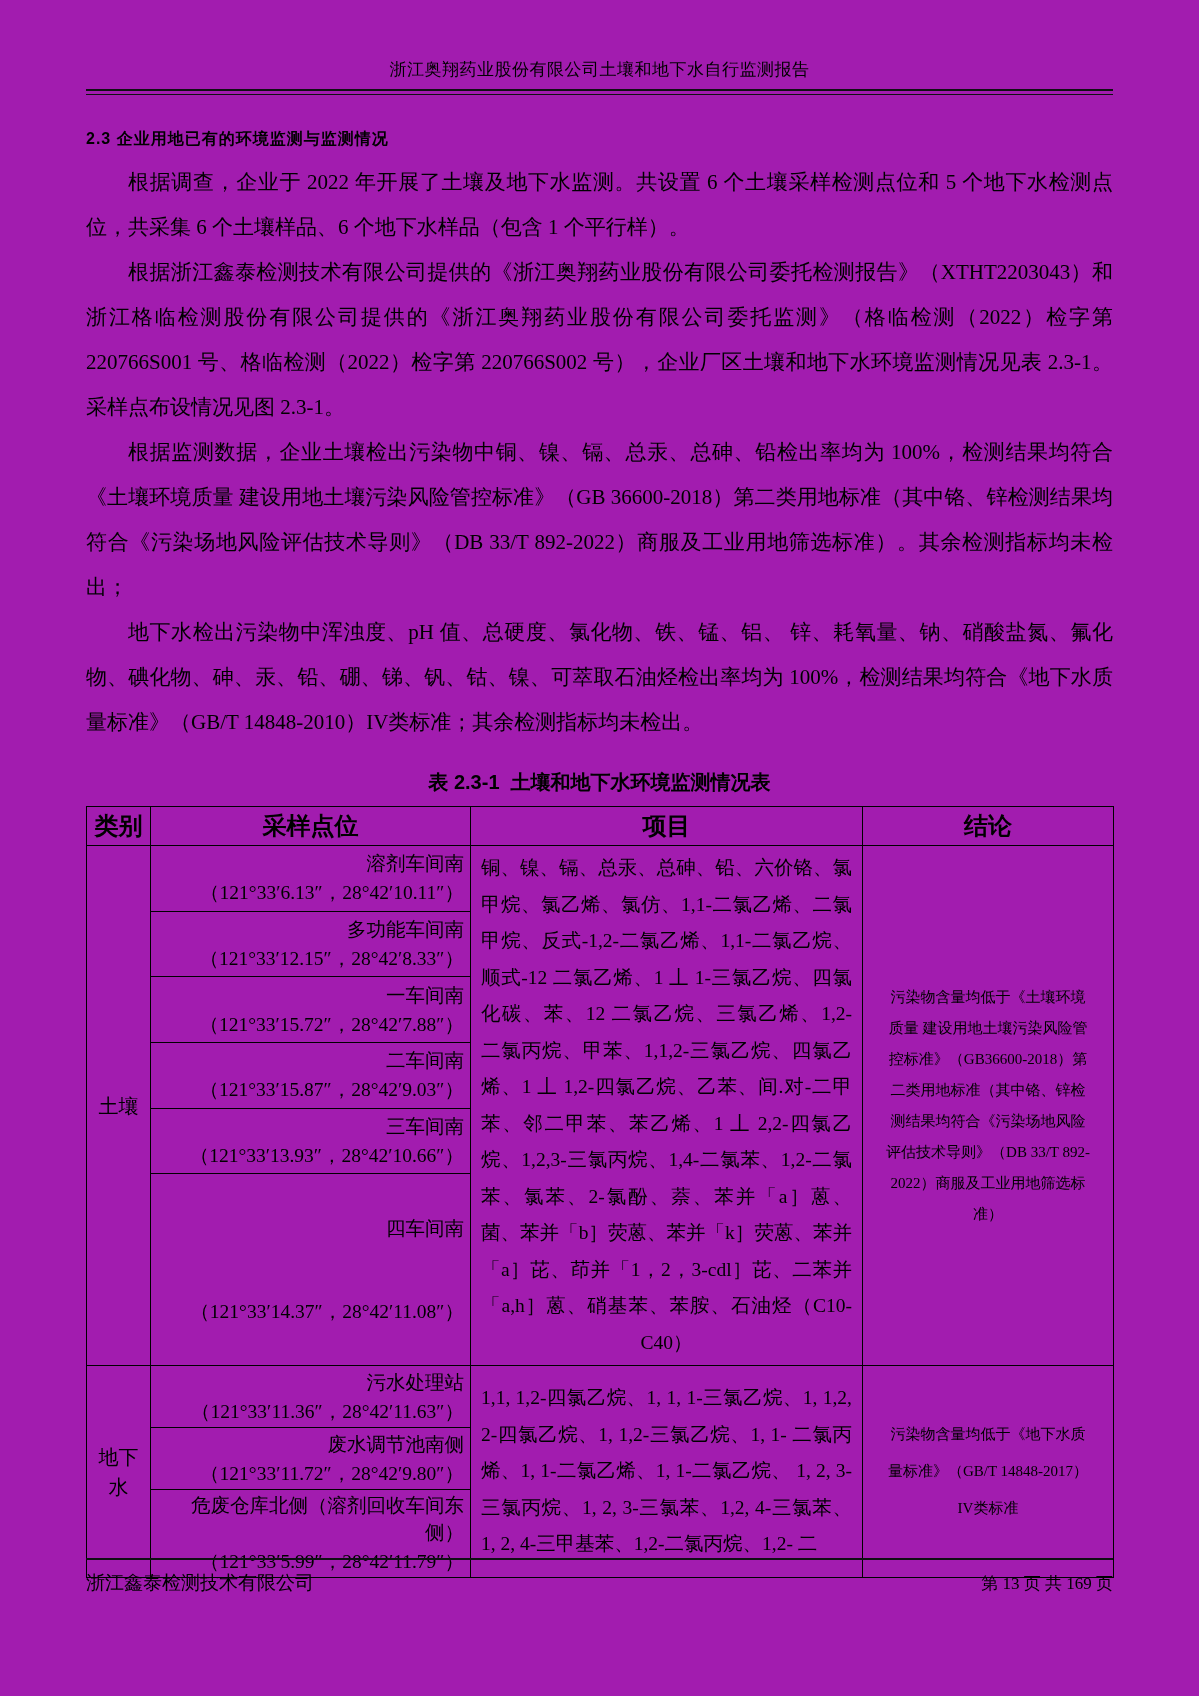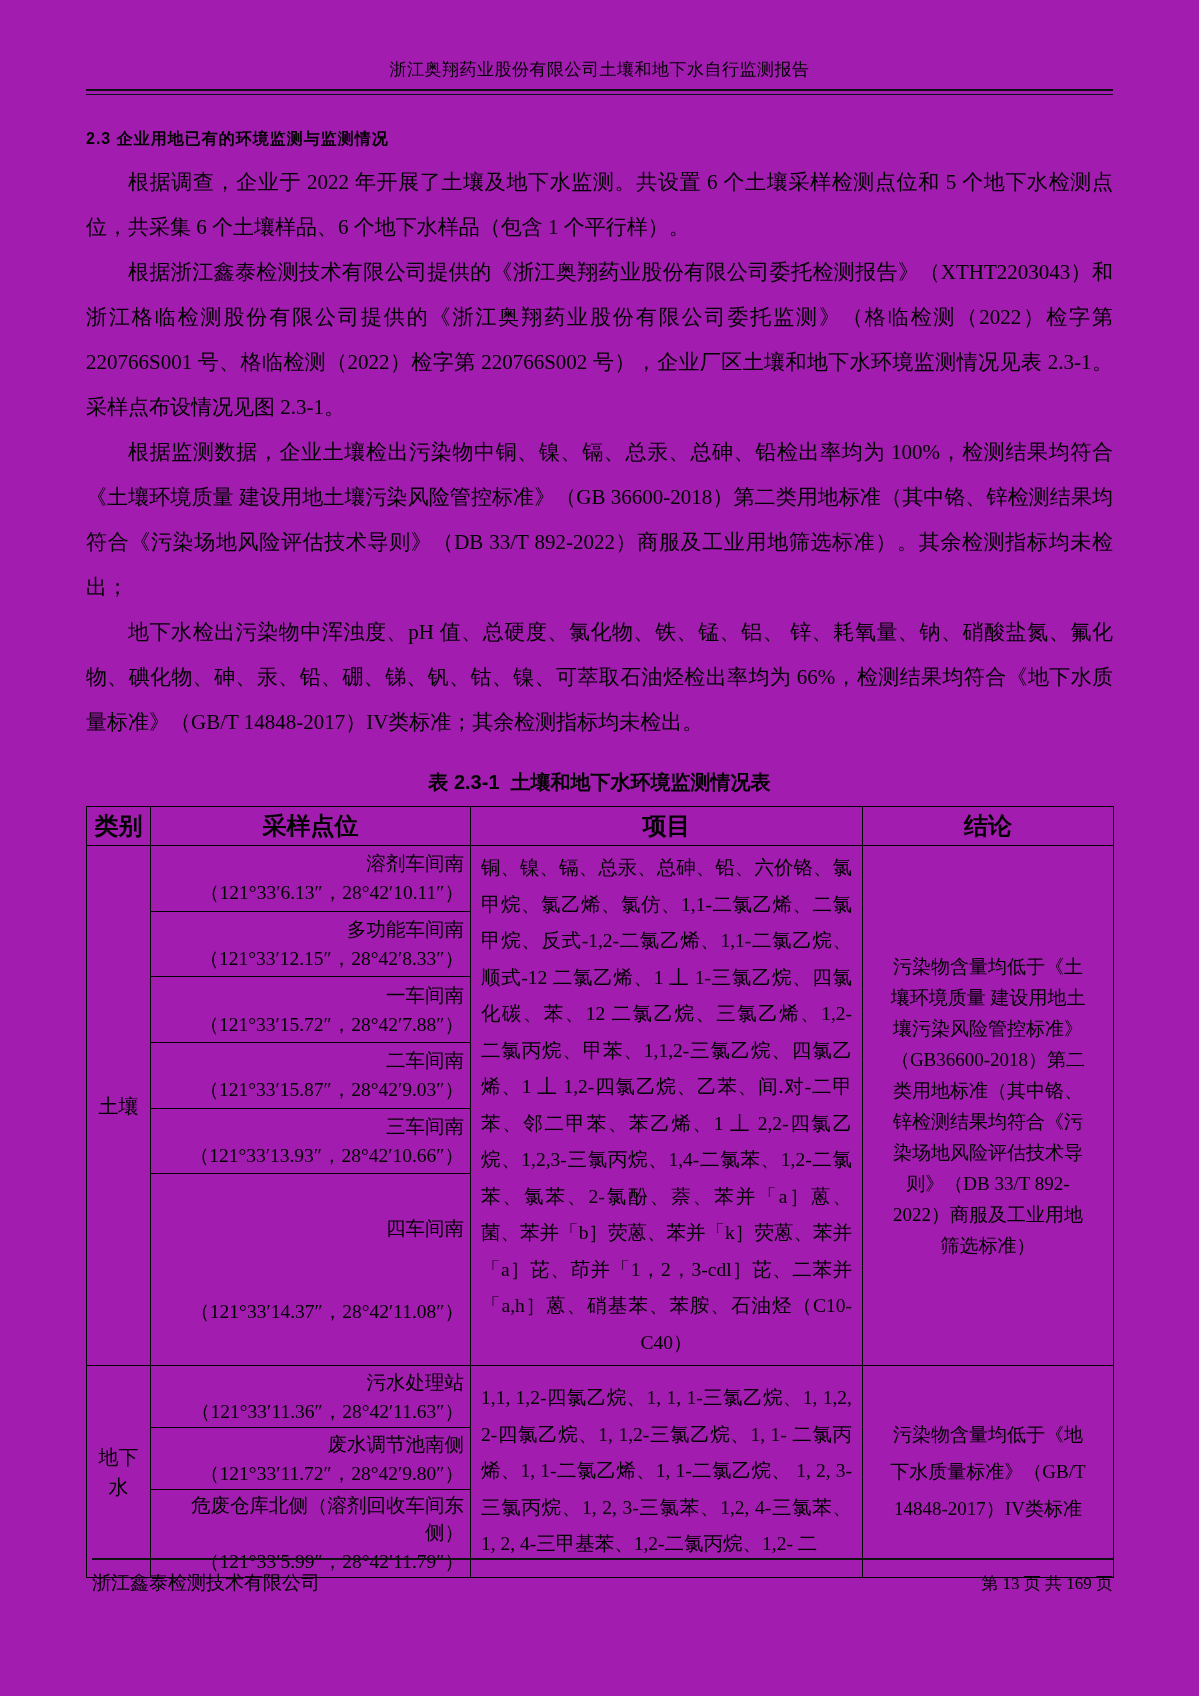--- a/index.html
+++ b/index.html
@@ -64,47 +64,47 @@
   }
   td.pt .pt-inner{display:flex;flex-direction:column;justify-content:center;gap:2px;}
   tr.tall td.pt{height:176px;padding-left:24px;}
   tr.tall td.pt .pt-inner{gap:56px;}
   td.items{
     font-size:19.5px;line-height:36.5px;
     padding:4px 10px;text-align:justify;vertical-align:middle;
   }
   td.items.soil{text-align-last:center;}
   td.concl{
-    font-size:19px;line-height:31px;
+    font-size:15px;line-height:31px;
     text-align:center;padding:5px 22px;vertical-align:top;margin-left:11px;
   }
   td.concl.gw{vertical-align:middle;line-height:37px;}
   
   .doc-footer{
-    position:absolute;left:92px;right:86px;top:1558px;
+    position:absolute;left:86px;right:86px;top:1558px;
   }
   .footer-rule{border-top:2px solid #0f0f14;margin-bottom:10px;}
   .footer-row{display:flex;justify-content:space-between;align-items:baseline;}
   .footer-company{font-size:19px;}
   .footer-page{font-size:17px;}
 </style>
 </head>
 <body>
 
 <div class="page">
 
   <div class="doc-header">浙江奥翔药业股份有限公司土壤和地下水自行监测报告</div>
   <div class="header-rule"></div>
 
   <h1 class="section-title">2.3 企业用地已有的环境监测与监测情况</h1>
 
   <p class="para">根据调查，企业于 2022 年开展了土壤及地下水监测。共设置 6 个土壤采样检测点位和 5 个地下水检测点位，共采集 6 个土壤样品、6 个地下水样品（包含 1 个平行样）。</p>
   <p class="para">根据浙江鑫泰检测技术有限公司提供的《浙江奥翔药业股份有限公司委托检测报告》（XTHT2203043）和浙江格临检测股份有限公司提供的《浙江奥翔药业股份有限公司委托监测》（格临检测（2022）检字第 220766S001 号、格临检测（2022）检字第 220766S002 号），企业厂区土壤和地下水环境监测情况见表 2.3-1。采样点布设情况见图 2.3-1。</p>
   <p class="para">根据监测数据，企业土壤检出污染物中铜、镍、镉、总汞、总砷、铅检出率均为 100%，检测结果均符合《土壤环境质量 建设用地土壤污染风险管控标准》（GB 36600-2018）第二类用地标准（其中铬、锌检测结果均符合《污染场地风险评估技术导则》（DB 33/T 892-2022）商服及工业用地筛选标准）。其余检测指标均未检出；</p>
-  <p class="para">地下水检出污染物中浑浊度、pH 值、总硬度、氯化物、铁、锰、铝、 锌、耗氧量、钠、硝酸盐氮、氟化物、碘化物、砷、汞、铅、硼、锑、钒、钴、镍、可萃取石油烃检出率均为 66%，检测结果均符合《地下水质量标准》（GB/T 14848-2017）IV类标准；其余检测指标均未检出。</p>
+  <p class="para">地下水检出污染物中浑浊度、pH 值、总硬度、氯化物、铁、锰、铝、 锌、耗氧量、钠、硝酸盐氮、氟化物、碘化物、砷、汞、铅、硼、锑、钒、钴、镍、可萃取石油烃检出率均为 100%，检测结果均符合《地下水质量标准》（GB/T 14848-2010）IV类标准；其余检测指标均未检出。</p>
 
   <div class="caption">表 2.3-1  土壤和地下水环境监测情况表</div>
 
   <table class="mon">
     <colgroup>
       <col class="c-cat">
         <col class="c-pt">
         <col class="c-items">
         <col class="c-concl">
     </colgroup>

